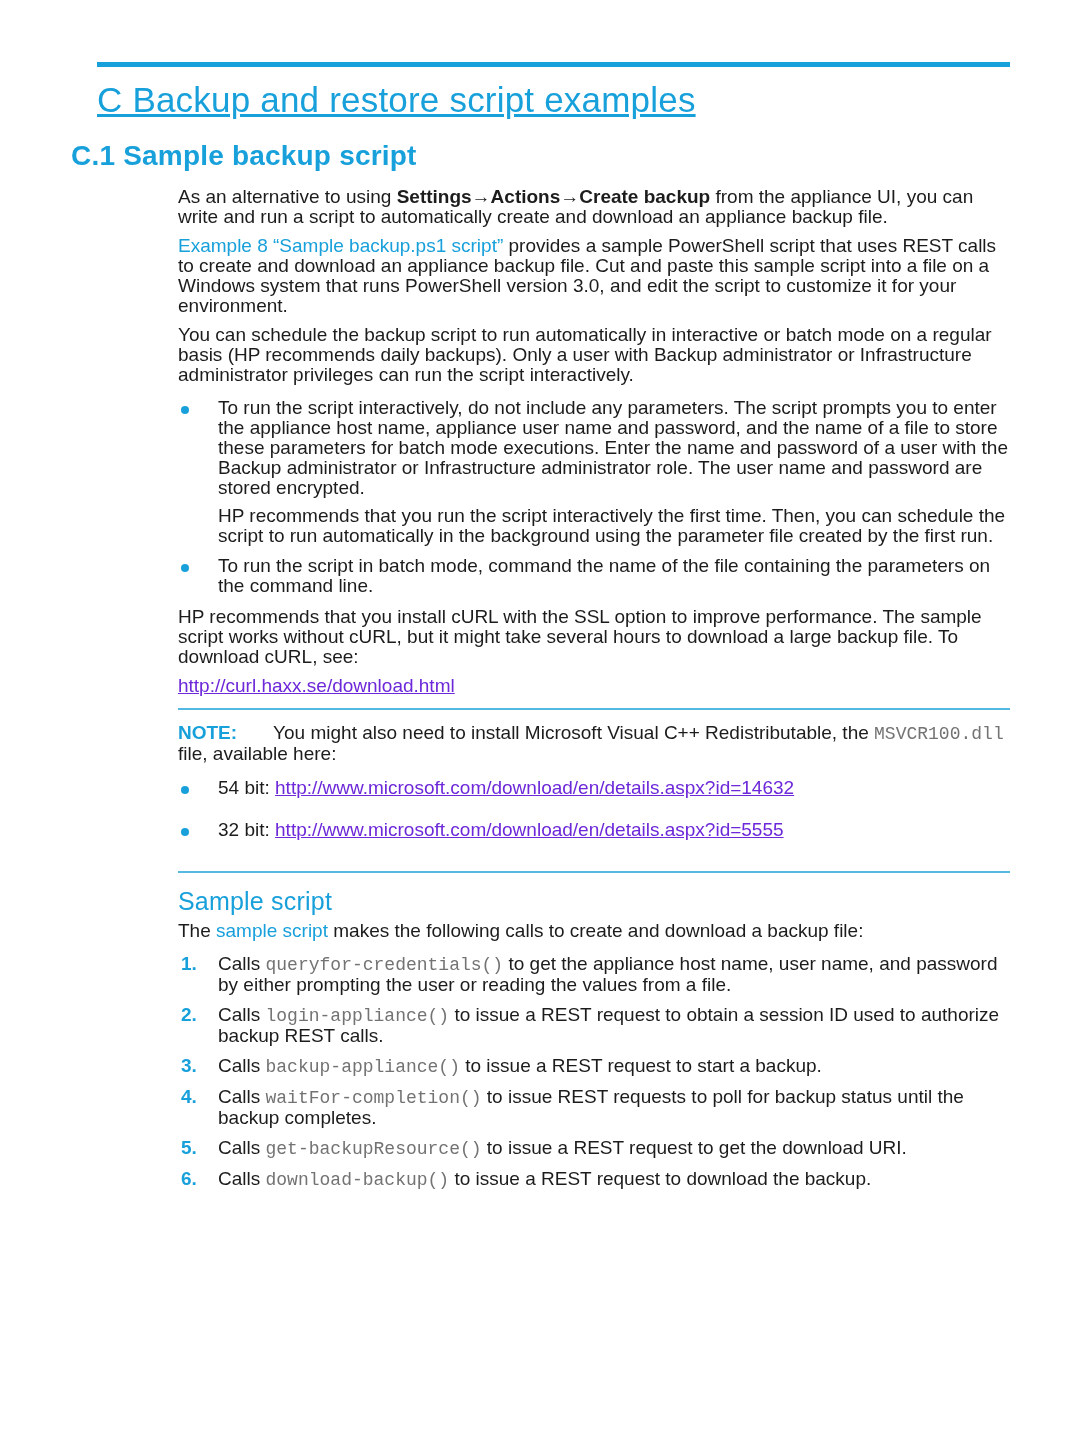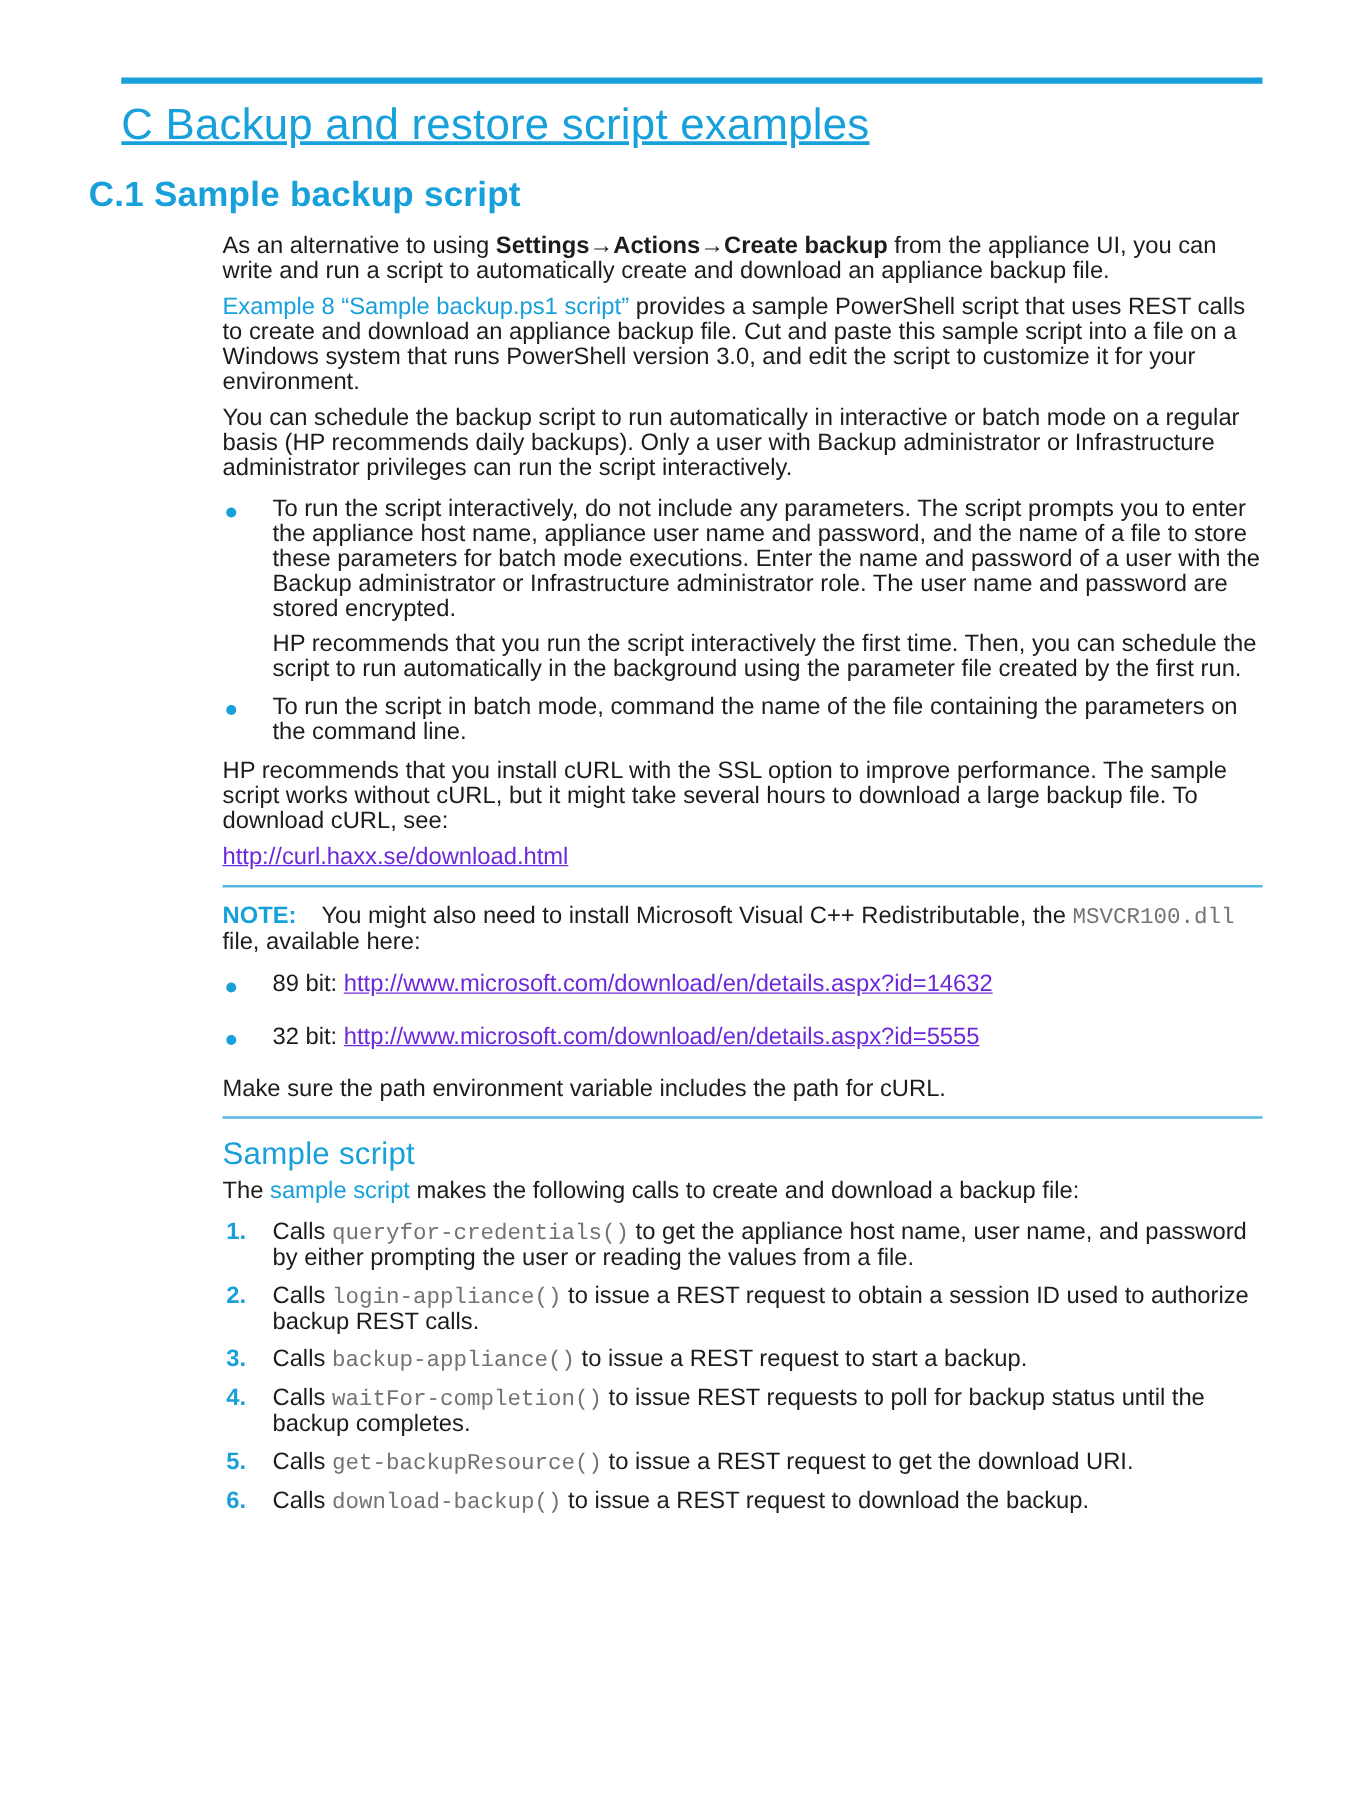--- a/index.html
+++ b/index.html
@@ -98,21 +98,21 @@
   .note-box {
     border-top: 2px solid #55b8e3;
     border-bottom: 2px solid #55b8e3;
     padding: 13px 0 9px 0;
     margin: 4px 0 16px 0;
   }
   .note-box p { margin: 0 0 9px 0; }
   .note-label {
     color: #18a0db;
     font-weight: 700;
-    margin-right: 20px;
+    margin-right: 36px;
   }
   .note-box ul.bullets { margin: 14px 0 12px 0; }
   .note-box ul.bullets > li { margin-bottom: 13px; }
   .note-closing { margin-bottom: 2px !important; }
   h3.subsection-title {
     margin: 18px 0 10px 0;
     font-size: 25px;
     font-weight: 400;
     color: #18a0db;
     letter-spacing: 0.2px;
@@ -156,31 +156,30 @@
     <p>HP recommends that you install cURL with the SSL option to improve performance. The sample script works without cURL, but it might take several hours to download a large backup file. To download cURL, see:</p>
 
     <p class="link-line"><a class="url">http://curl.haxx.se/download.html</a></p>
 
     <div class="note-box">
       <p><strong class="note-label">NOTE:</strong><span>You might also need to install Microsoft Visual C++ Redistributable, the </span><code class="mono">MSVCR100.dll</code><span> file, available here:</span></p>
       <ul class="bullets">
         <li>
           <span class="marker-col"><span class="bullet-dot"></span></span>
           <div class="li-body">
-            <p><span>89 bit: </span><a class="url">http://www.microsoft.com/download/en/details.aspx?id=14632</a></p>
+            <p><span>54 bit: </span><a class="url">http://www.microsoft.com/download/en/details.aspx?id=14632</a></p>
           </div>
         </li>
         <li>
           <span class="marker-col"><span class="bullet-dot"></span></span>
           <div class="li-body">
             <p><span>32 bit: </span><a class="url">http://www.microsoft.com/download/en/details.aspx?id=5555</a></p>
           </div>
         </li>
       </ul>
-      <p class="note-closing">Make sure the path environment variable includes the path for cURL.</p>
     </div>
 
     <h3 class="subsection-title">Sample script</h3>
 
     <p><span>The </span><a class="xref">sample script</a><span> makes the following calls to create and download a backup file:</span></p>
 
     <ol class="steps">
       <li>
         <span class="marker-col step-num">1.</span>
         <div class="li-body">

